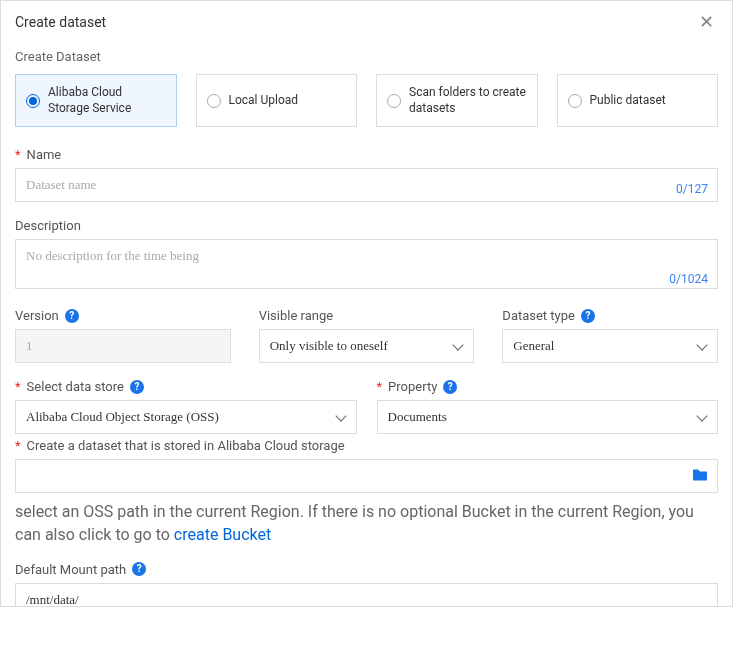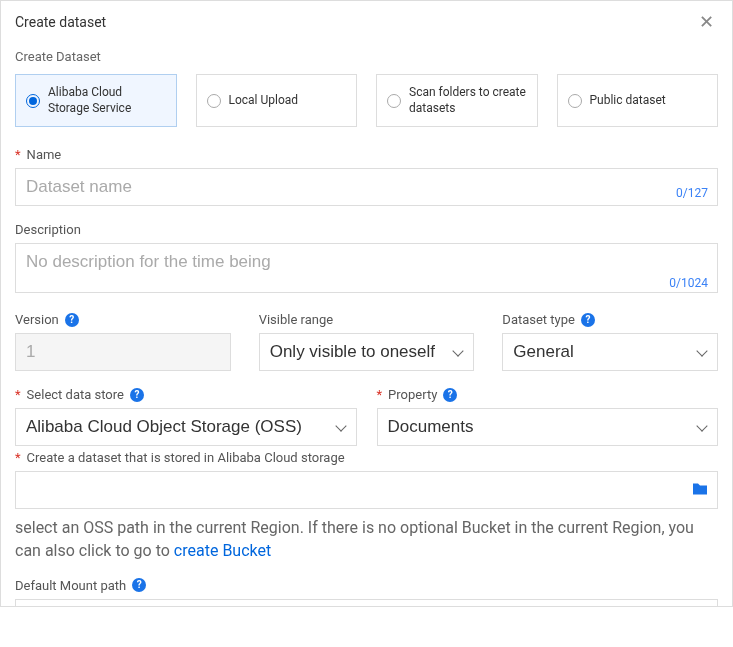--- a/index.html
+++ b/index.html
@@ -106,24 +106,24 @@
     color: #fff;
     border-radius: 50%;
     font-size: 10px;
     font-weight: bold;
     line-height: 1;
   }
   .input, .textarea, .select, .readonly {
     width: 100%;
     border: 1px solid #ddd;
     padding: 8px 10px;
-    font-size: 17px;
+    font-size: 13px;
     color: #333;
     background: #fff;
-    font-family: Liberation Sans, sans-serif;
+    font-family: Liberation Serif, serif;
   }
   .textarea { resize: none; height: 50px; }
   .readonly {
     background: #f5f5f5;
     color: #aaa;
   }
   .input-wrap {
     position: relative;
     margin-bottom: 16px;
   }

